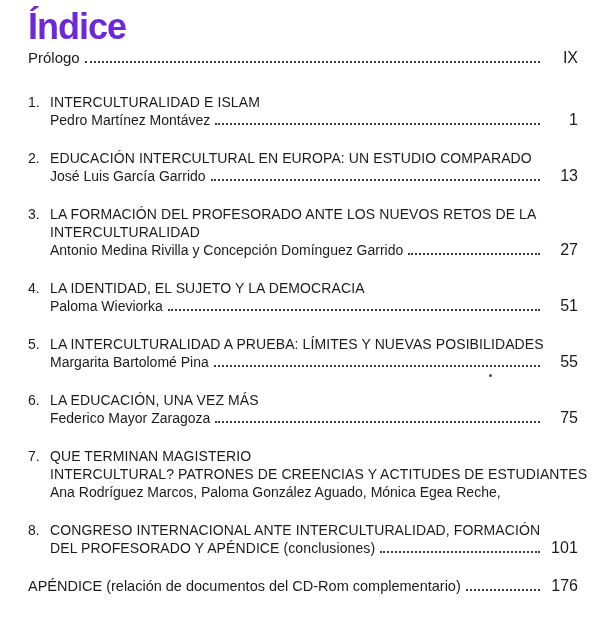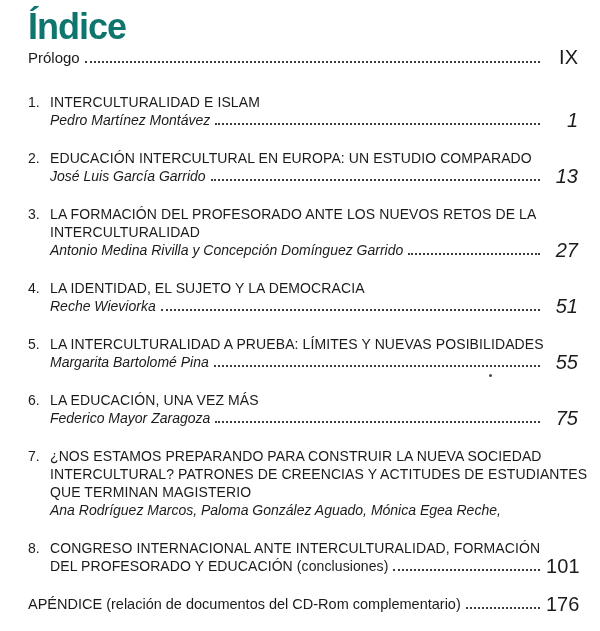--- a/index.html
+++ b/index.html
@@ -18,38 +18,38 @@
     height: 631px;
     box-sizing: border-box;
     padding: 8px 22px 0 28px;
   }
   .doc-title {
     font-size: 36px;
     font-weight: bold;
     letter-spacing: -1px;
     line-height: 1.05;
     margin: 0;
-    color: #0f766e;
+    color: #6d28d9;
   }
   .dotrow {
     display: flex;
     align-items: flex-end;
   }
   .leader {
     flex: 1 1 auto;
     border-bottom: 2px dotted #3c3c3c;
     transform: translateY(-4px);
     margin: 0 6px 0 5px;
     min-width: 12px;
   }
   .pagenum {
     flex: 0 0 auto;
     width: 32px;
     text-align: right;
-    font-size: 20px;
+    font-size: 16px;
     white-space: nowrap;
   }
   .prologue-row {
     font-size: 15px;
     line-height: 19px;
     margin: 2px 0 26px 0;
   }
   .entry {
     display: flex;
     margin-bottom: 20px;
@@ -62,21 +62,20 @@
   }
   .content {
     flex: 1 1 auto;
     min-width: 0;
   }
   .title-line {
     white-space: nowrap;
     letter-spacing: 0.1px;
   }
   .author-line {
-    font-style: italic;
     white-space: nowrap;
   }
   .author-line.cont {
     padding-left: 20px;
   }
   .author-line .line-text,
   .title-line .line-text {
     white-space: nowrap;
   }
   .appendix-row {
@@ -138,21 +137,21 @@
             <span class="leader"></span>
             <span class="pagenum">27</span>
           </div>
         </div>
       </div>
       <div class="entry">
         <div class="num">4.</div>
         <div class="content">
           <div class="title-line"><span class="line-text">LA IDENTIDAD, EL SUJETO Y LA DEMOCRACIA</span></div>
           <div class="author-line dotrow">
-            <span class="line-text">Reche Wieviorka</span>
+            <span class="line-text">Paloma Wieviorka</span>
             <span class="leader"></span>
             <span class="pagenum">51</span>
           </div>
         </div>
       </div>
       <div class="entry">
         <div class="num">5.</div>
         <div class="content">
           <div class="title-line"><span class="line-text">LA INTERCULTURALIDAD A PRUEBA: LÍMITES Y NUEVAS POSIBILIDADES</span></div>
           <div class="author-line dotrow">
@@ -169,32 +168,31 @@
           <div class="author-line dotrow">
             <span class="line-text">Federico Mayor Zaragoza</span>
             <span class="leader"></span>
             <span class="pagenum">75</span>
           </div>
         </div>
       </div>
       <div class="entry">
         <div class="num">7.</div>
         <div class="content">
-          <div class="title-line"><span class="line-text">¿NOS ESTAMOS PREPARANDO PARA CONSTRUIR LA NUEVA SOCIEDAD</span></div>
+          <div class="title-line"><span class="line-text">QUE TERMINAN MAGISTERIO</span></div>
           <div class="title-line"><span class="line-text">INTERCULTURAL? PATRONES DE CREENCIAS Y ACTITUDES DE ESTUDIANTES</span></div>
-          <div class="title-line"><span class="line-text">QUE TERMINAN MAGISTERIO</span></div>
           <div class="author-line"><span class="line-text">Ana Rodríguez Marcos, Paloma González Aguado, Mónica Egea Reche,</span></div>
         </div>
       </div>
       <div class="entry">
         <div class="num">8.</div>
         <div class="content">
           <div class="title-line"><span class="line-text">CONGRESO INTERNACIONAL ANTE INTERCULTURALIDAD, FORMACIÓN</span></div>
           <div class="title-line dotrow">
-            <span class="line-text">DEL PROFESORADO Y EDUCACIÓN (conclusiones)</span>
+            <span class="line-text">DEL PROFESORADO Y APÉNDICE (conclusiones)</span>
             <span class="leader"></span>
             <span class="pagenum">101</span>
           </div>
         </div>
       </div>
     </div>
 
   <div class="dotrow appendix-row">
     <span class="line-text">APÉNDICE (relación de documentos del CD-Rom complementario)</span>
     <span class="leader"></span>

